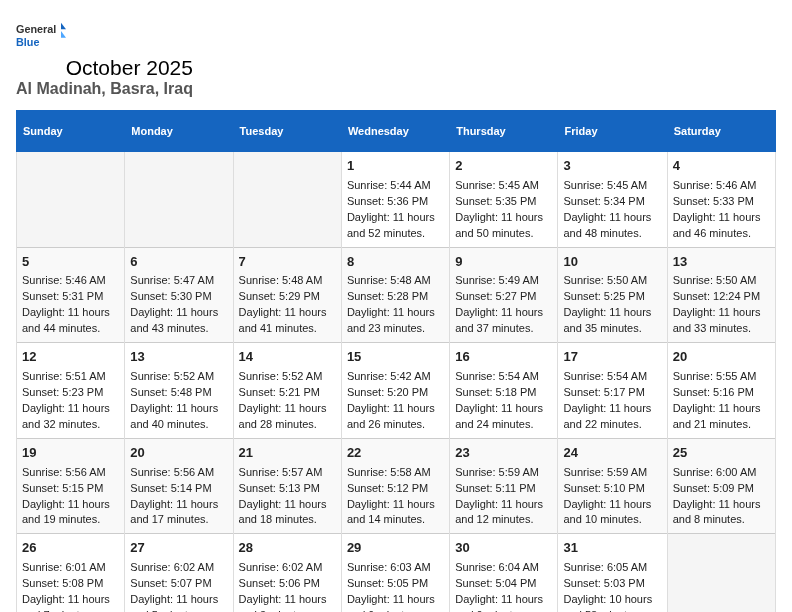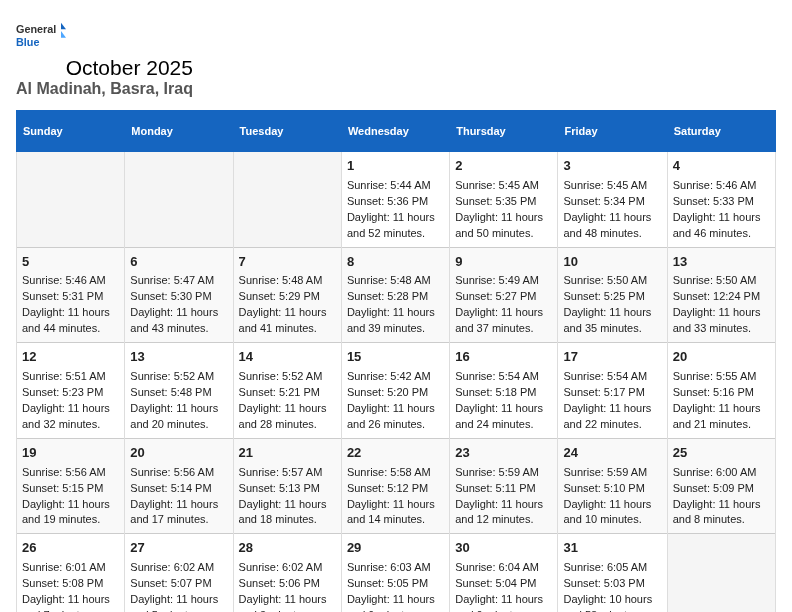--- a/index.html
+++ b/index.html
@@ -165,21 +165,21 @@
           <div>Sunrise: 5:48 AM</div>
           <div>Sunset: 5:29 PM</div>
           <div>Daylight: 11 hours</div>
           <div>and 41 minutes.</div>
         </td>
         <td>
           <span class="day-num">8</span>
           <div>Sunrise: 5:48 AM</div>
           <div>Sunset: 5:28 PM</div>
           <div>Daylight: 11 hours</div>
-          <div>and 39 minutes.</div>
+          <div>and 23 minutes.</div>
         </td>
         <td>
           <span class="day-num">9</span>
           <div>Sunrise: 5:49 AM</div>
           <div>Sunset: 5:27 PM</div>
           <div>Daylight: 11 hours</div>
           <div>and 37 minutes.</div>
         </td>
         <td>
           <span class="day-num">10</span>
@@ -202,21 +202,21 @@
           <div>Sunrise: 5:51 AM</div>
           <div>Sunset: 5:23 PM</div>
           <div>Daylight: 11 hours</div>
           <div>and 32 minutes.</div>
         </td>
         <td>
           <span class="day-num">13</span>
           <div>Sunrise: 5:52 AM</div>
           <div>Sunset: 5:48 PM</div>
           <div>Daylight: 11 hours</div>
-          <div>and 20 minutes.</div>
+          <div>and 40 minutes.</div>
         </td>
         <td>
           <span class="day-num">14</span>
           <div>Sunrise: 5:52 AM</div>
           <div>Sunset: 5:21 PM</div>
           <div>Daylight: 11 hours</div>
           <div>and 28 minutes.</div>
         </td>
         <td>
           <span class="day-num">15</span>

